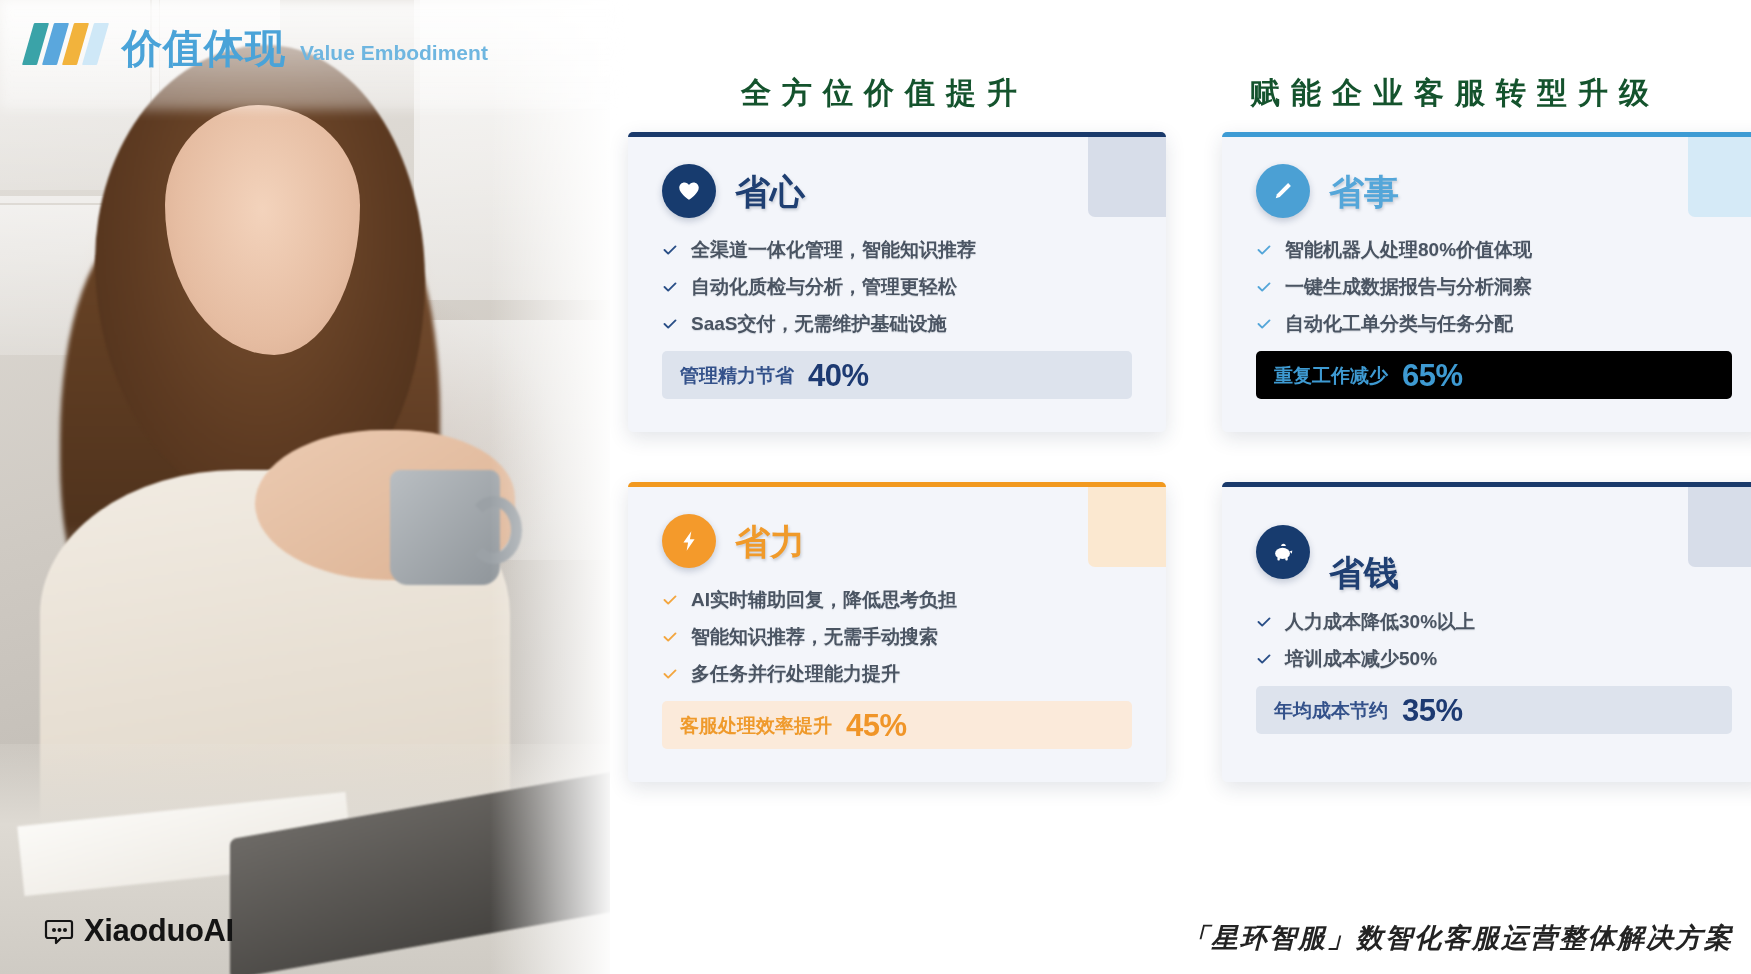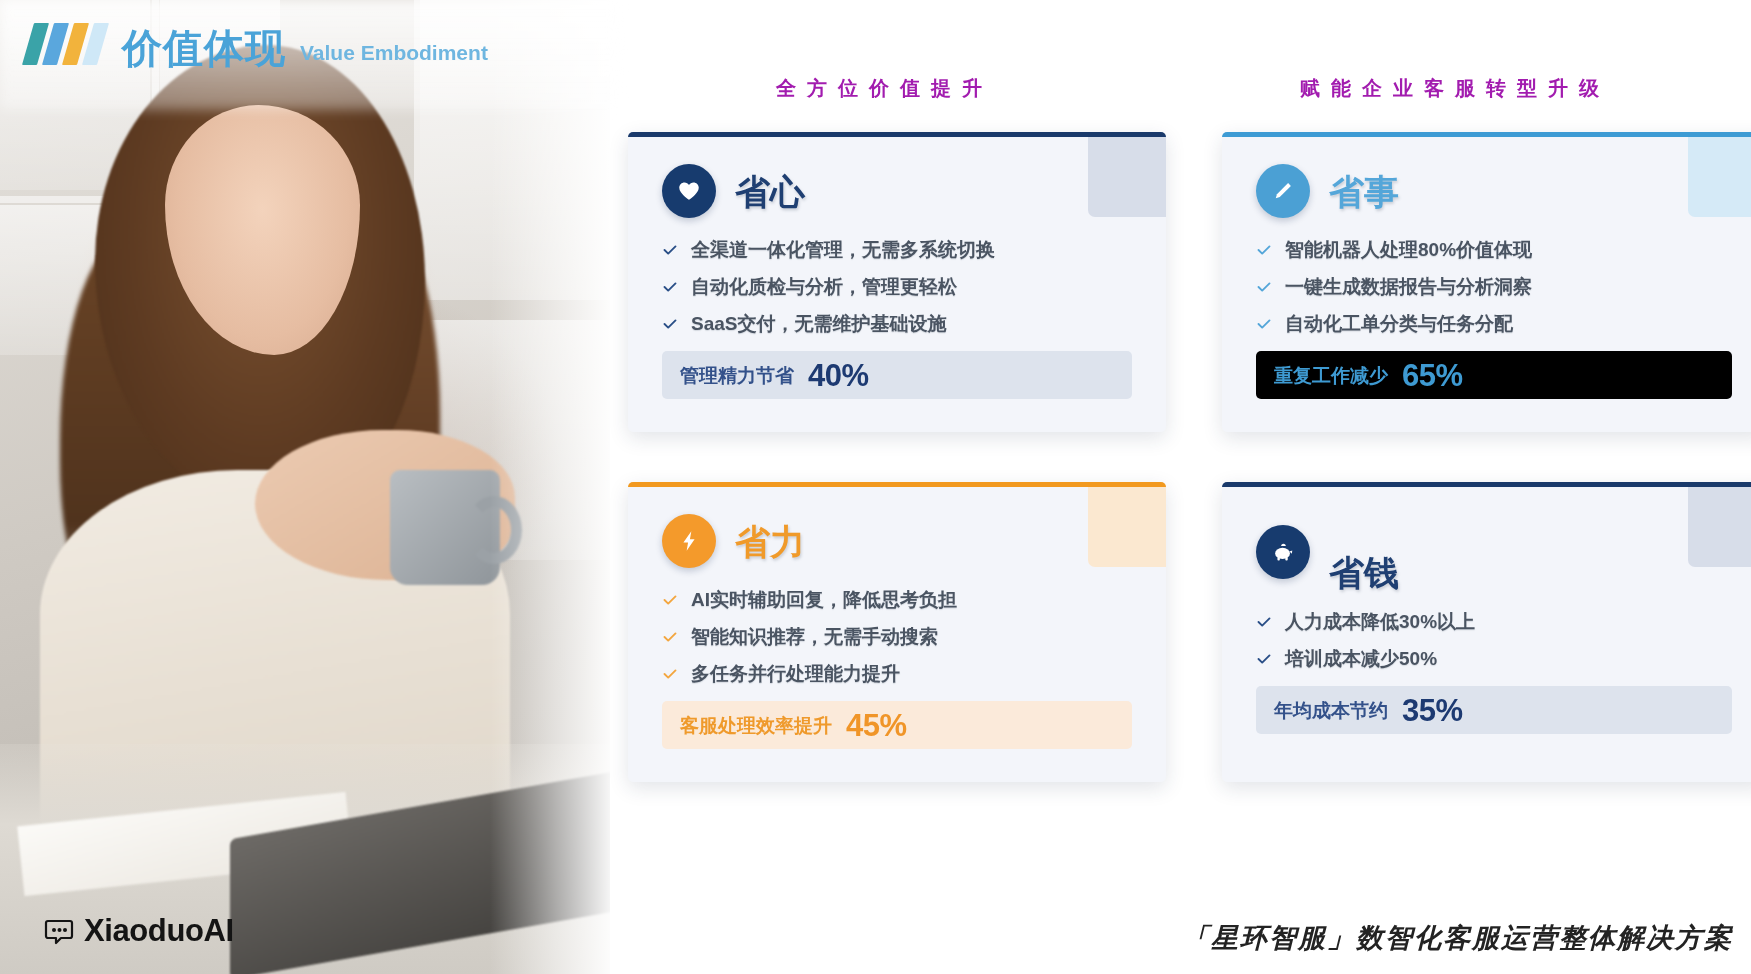--- a/index.html
+++ b/index.html
@@ -192,23 +192,23 @@
   }
 
   .col-titles {
     position: absolute;
     left: 0; top: 78px; width: 1141px;
     display: flex;
   }
   .col-title {
     flex: 1;
     text-align: center;
-    font-size: 20px;
+    font-size: 30px;
     font-weight: 700;
-    color: #a21caf;
+    color: #14532d;
     letter-spacing: 11px;
     text-indent: 11px;
     line-height: 1;
   }
   .col-title.left-t  { flex: 0 0 538px; }
   .col-title.right-t { flex: 0 0 603px; }
 
   .grid {
     position: absolute;
     left: 0; top: 0; width: 1141px; height: 974px;
@@ -357,21 +357,21 @@
             </span>
             <span class="card-title" style="color: rgb(31, 63, 114);">省心</span>
           </div>
           <ul class="bullets">
             <li>
                 <span class="tick">
                   <svg viewBox="0 0 16 16" width="16" height="16">
                     <path d="M2.5 8 L6.2 11.6 L13.5 4.4" fill="none" stroke-width="1.9" stroke-linecap="round" stroke-linejoin="round" stroke="#2a4f87"></path>
                   </svg>
                 </span>
-                <span>全渠道一体化管理，无需多系统切换</span>
+                <span>全渠道一体化管理，智能知识推荐</span>
               </li>
             <li>
                 <span class="tick">
                   <svg viewBox="0 0 16 16" width="16" height="16">
                     <path d="M2.5 8 L6.2 11.6 L13.5 4.4" fill="none" stroke-width="1.9" stroke-linecap="round" stroke-linejoin="round" stroke="#2a4f87"></path>
                   </svg>
                 </span>
                 <span>自动化质检与分析，管理更轻松</span>
               </li>
             <li>

